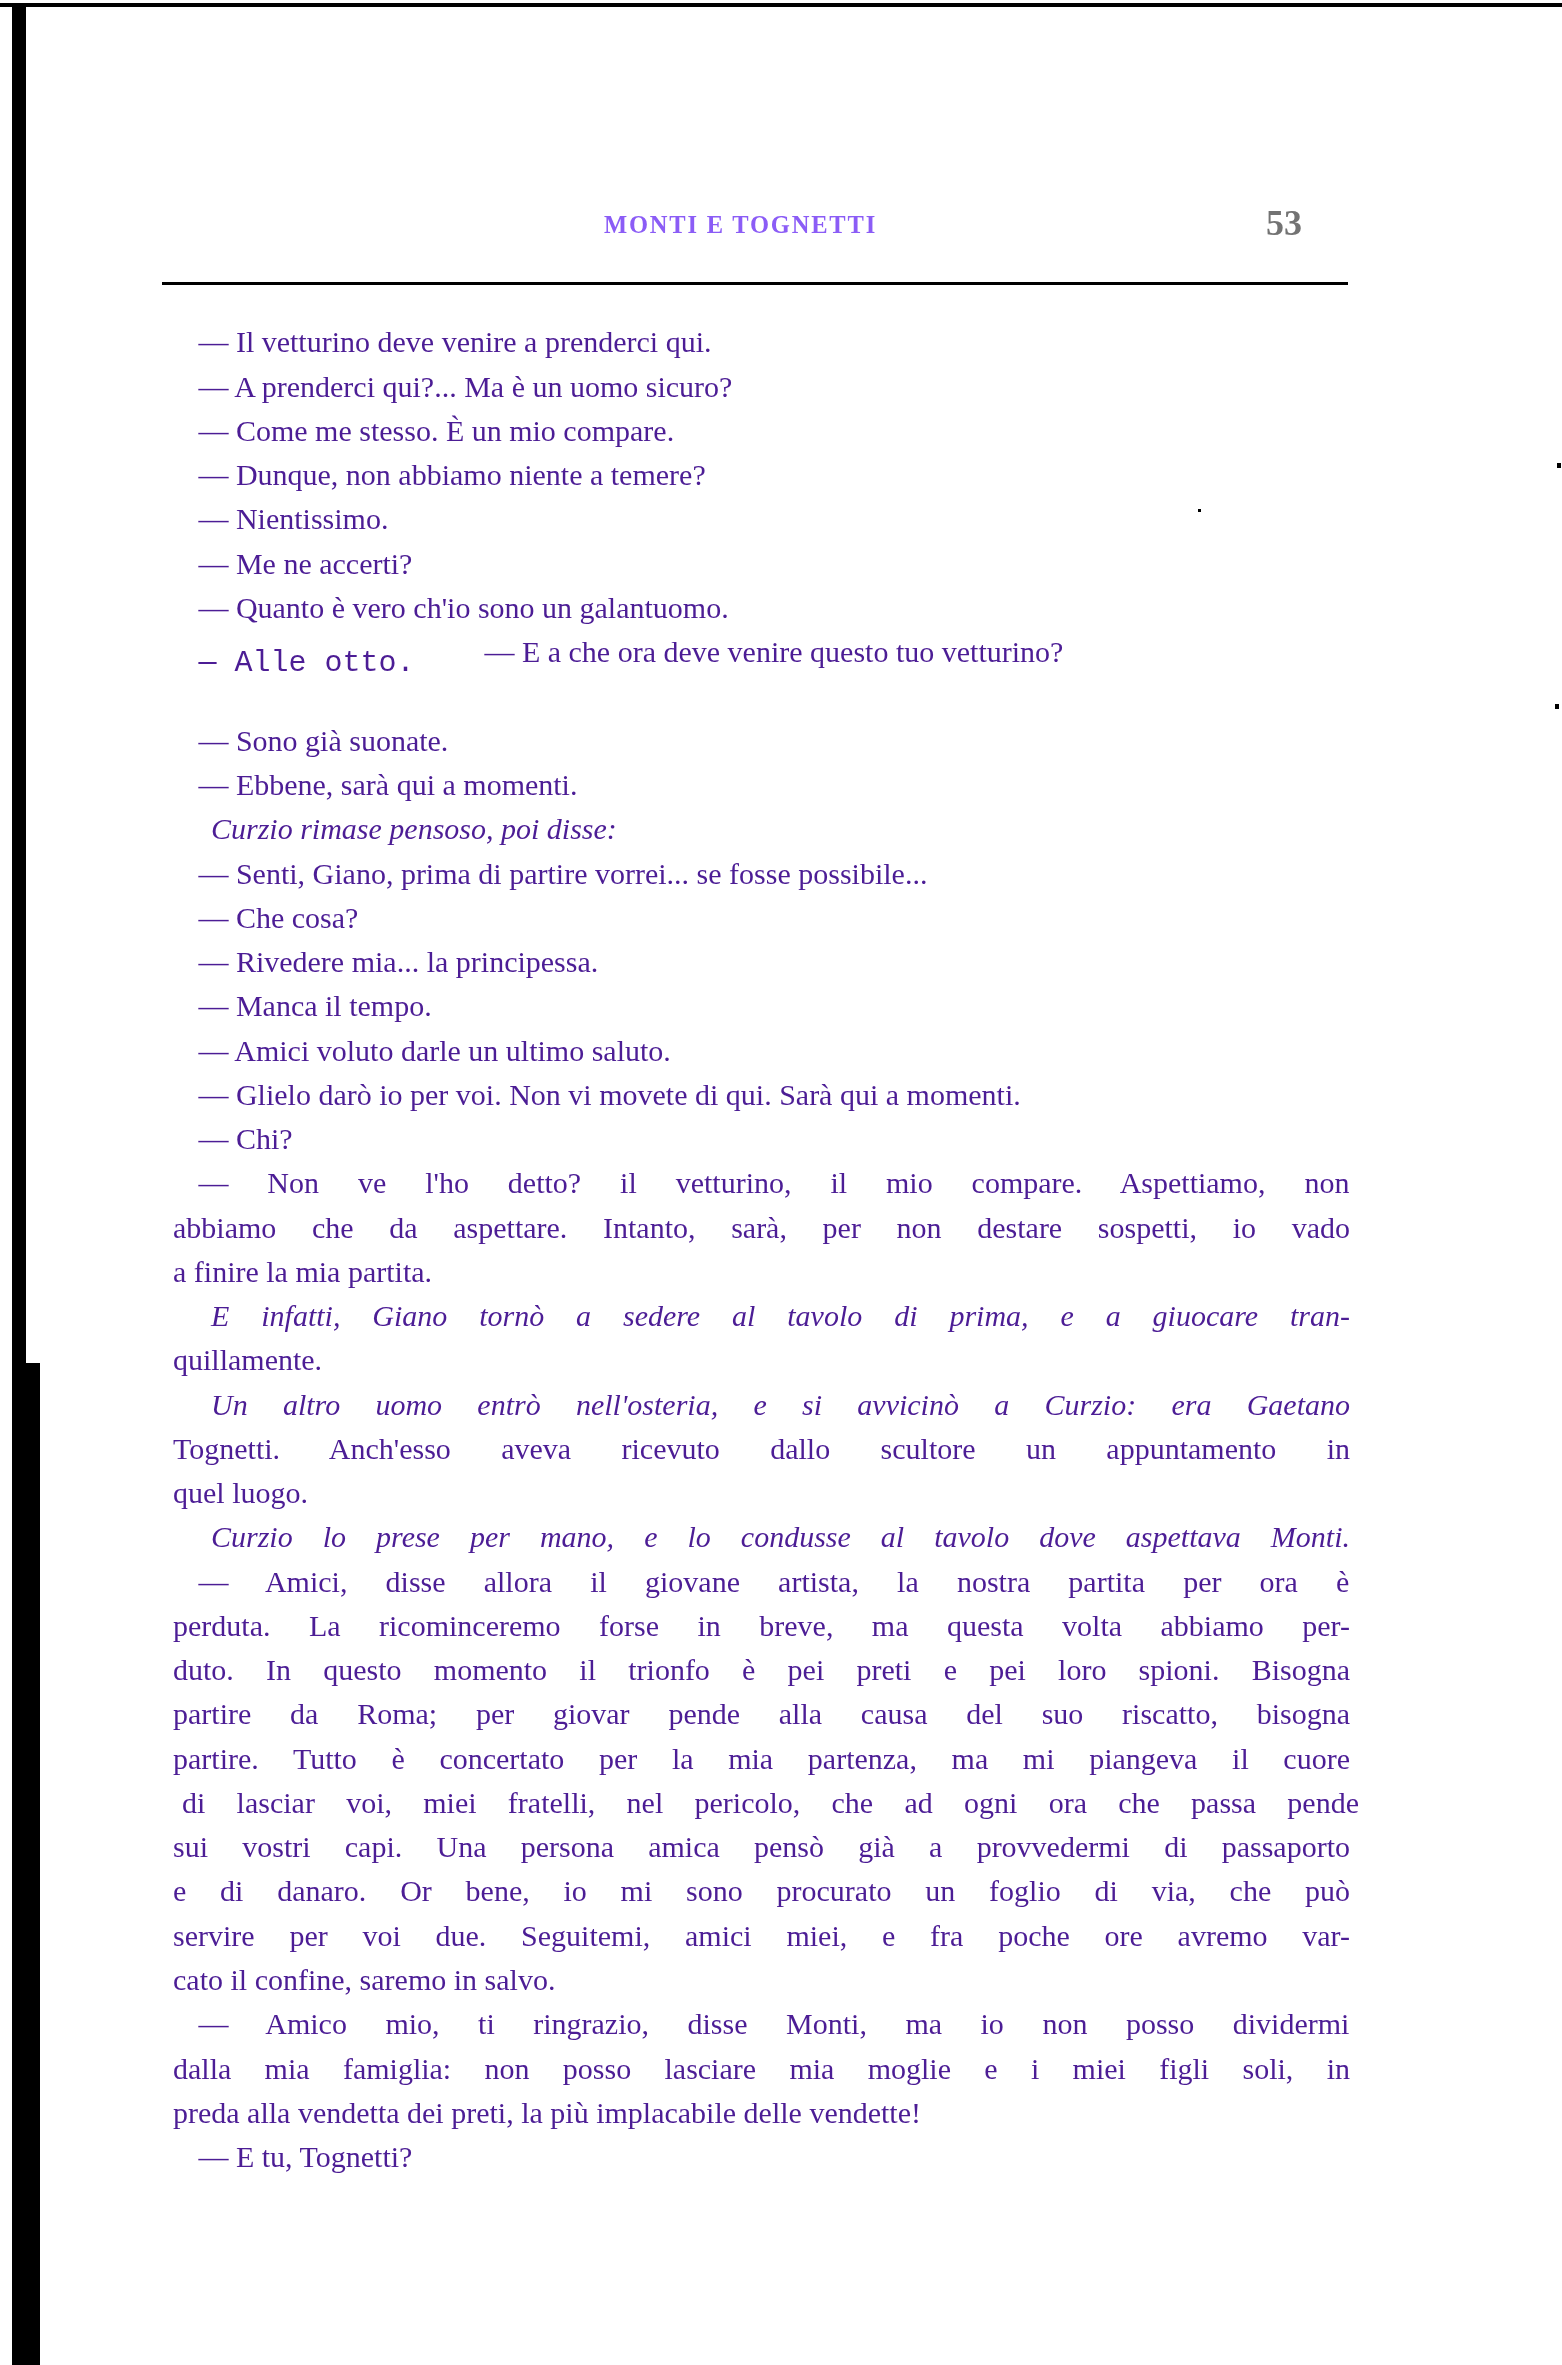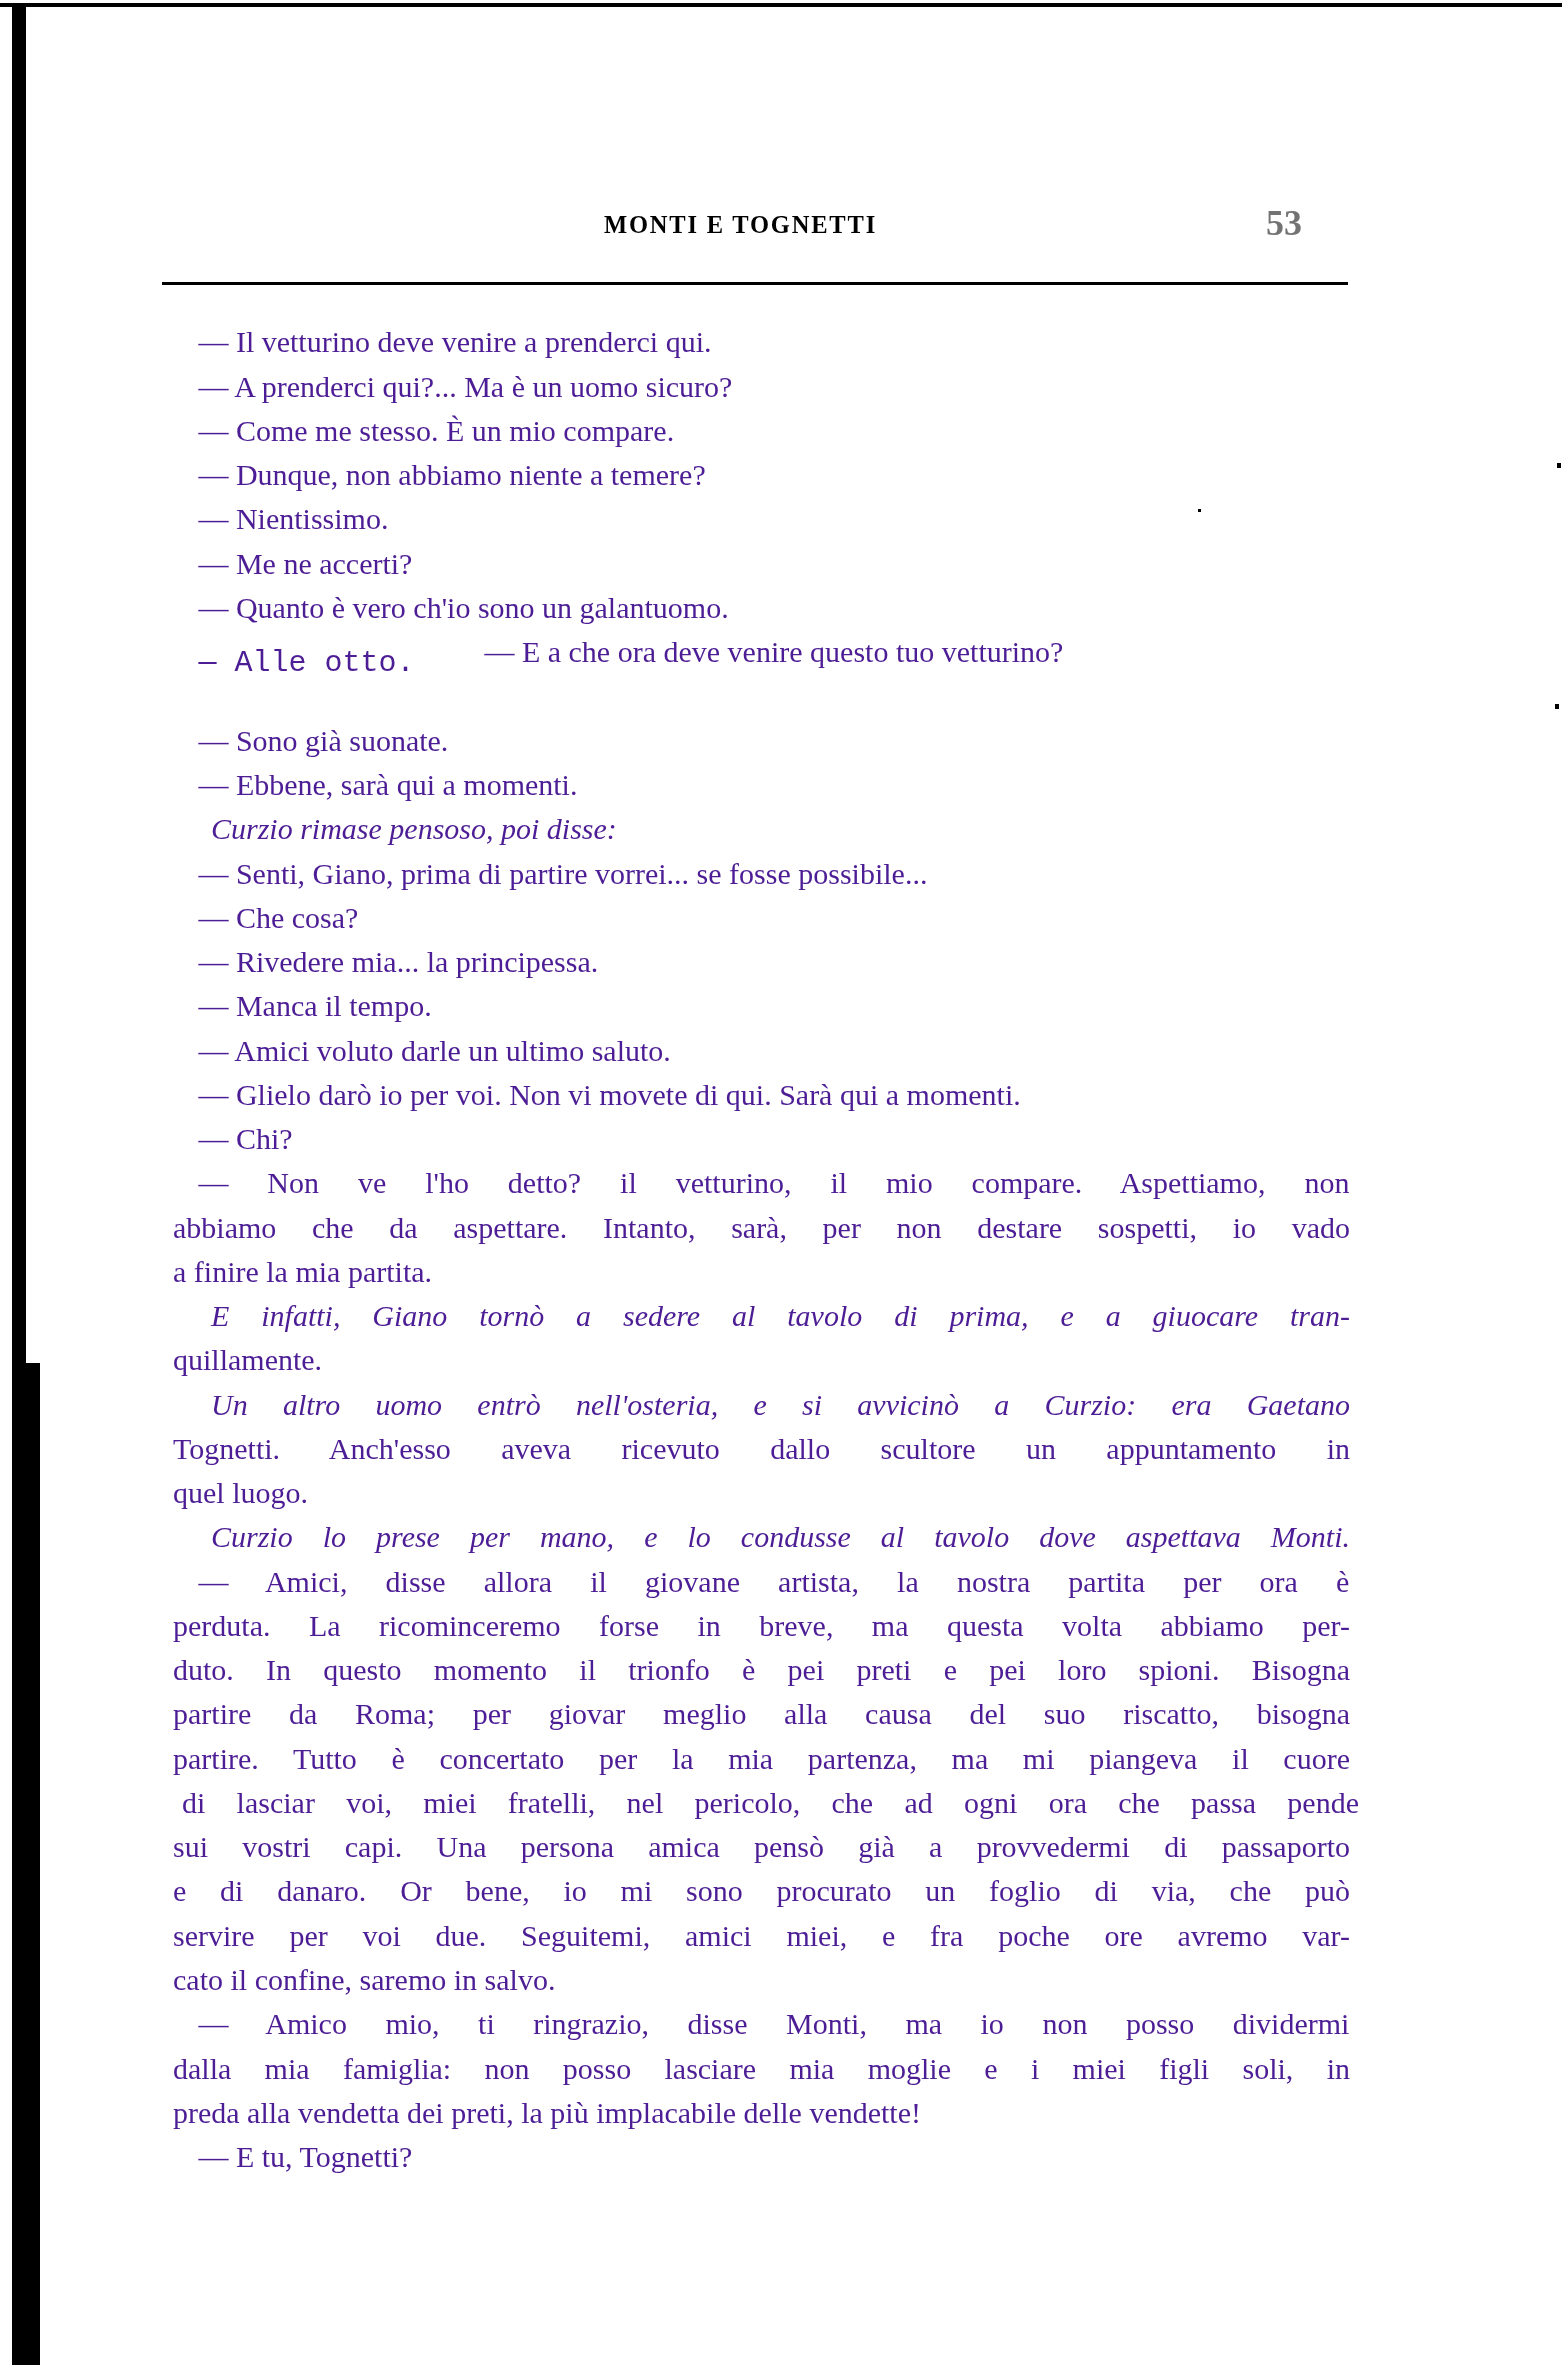--- a/index.html
+++ b/index.html
@@ -4,21 +4,21 @@
 <style>
   html, body { margin: 0; padding: 0; background: #ffffff; }
   body { width: 1562px; height: 2366px; position: relative; overflow: hidden; }
   .page { position: absolute; left: 0; top: 0; width: 1562px; height: 2366px; background: #fff; }
   .border-top { position: absolute; left: 0; top: 2.7px; width: 1562px; height: 4.5px; background: #000; }
   .border-left { position: absolute; left: 11.8px; top: 2.7px; width: 14.5px; height: 2363px; background: #000; }
   .border-left-low { position: absolute; left: 20px; top: 1363px; width: 20px; height: 1002px; background: #000; }
   .running-head {
     position: absolute; left: 604px; top: 211px;
     font-family: "Liberation Serif", serif; font-weight: bold;
-    font-size: 24.5px; letter-spacing: 1.8px; color: #000000; white-space: nowrap;
+    font-size: 24.5px; letter-spacing: 1.8px; color: #8b5cf6; white-space: nowrap;
   }
   .page-number {
     position: absolute; left: 1266px; top: 202px;
     font-family: "Liberation Serif", serif; font-weight: bold;
     font-size: 36px; color: #737373;
   }
   .rule { position: absolute; left: 162px; top: 282px; width: 1186px; height: 2.7px; background: #000; }
   .speck { position: absolute; background: #000; width: 3.6px; height: 4.5px; }
   .line {
     position: absolute; left: 173px; width: 1177px;
@@ -70,21 +70,21 @@
       <div class="line" style="top: 1254px;">a finire la mia partita.</div>
       <div class="line indent just" style="top: 1298px;">E infatti, Giano tornò a sedere al tavolo di prima, e a giuocare tran-</div>
       <div class="line" style="top: 1342px;">quillamente.</div>
       <div class="line indent just" style="top: 1387px;">Un altro uomo entrò nell'osteria, e si avvicinò a Curzio: era Gaetano</div>
       <div class="line just" style="top: 1431px;">Tognetti. Anch'esso aveva ricevuto dallo scultore un appuntamento in</div>
       <div class="line" style="top: 1475px;">quel luogo.</div>
       <div class="line indent just" style="top: 1519px;">Curzio lo prese per mano, e lo condusse al tavolo dove aspettava Monti.</div>
       <div class="line dash just" style="top: 1564px;">— Amici, disse allora il giovane artista, la nostra partita per ora è</div>
       <div class="line just" style="top: 1608px;">perduta. La ricominceremo forse in breve, ma questa volta abbiamo per-</div>
       <div class="line just" style="top: 1652px;">duto. In questo momento il trionfo è pei preti e pei loro spioni. Bisogna</div>
-      <div class="line just" style="top: 1696px;">partire da Roma; per giovar meglio alla causa del suo riscatto, bisogna</div>
+      <div class="line just" style="top: 1696px;">partire da Roma; per giovar pende alla causa del suo riscatto, bisogna</div>
       <div class="line just" style="top: 1741px;">partire. Tutto è concertato per la mia partenza, ma mi piangeva il cuore</div>
       <div class="line just" style="top: 1785px; margin-left: 9px;">di lasciar voi, miei fratelli, nel pericolo, che ad ogni ora che passa pende</div>
       <div class="line just" style="top: 1829px;">sui vostri capi. Una persona amica pensò già a provvedermi di passaporto</div>
       <div class="line just" style="top: 1873px;">e di danaro. Or bene, io mi sono procurato un foglio di via, che può</div>
       <div class="line just" style="top: 1918px;">servire per voi due. Seguitemi, amici miei, e fra poche ore avremo var-</div>
       <div class="line" style="top: 1962px;">cato il confine, saremo in salvo.</div>
       <div class="line dash just" style="top: 2006px;">— Amico mio, ti ringrazio, disse Monti, ma io non posso dividermi</div>
       <div class="line just" style="top: 2051px;">dalla mia famiglia: non posso lasciare mia moglie e i miei figli soli, in</div>
       <div class="line" style="top: 2095px;">preda alla vendetta dei preti, la più implacabile delle vendette!</div>
       <div class="line dash" style="top: 2139px;">— E tu, Tognetti?</div>

